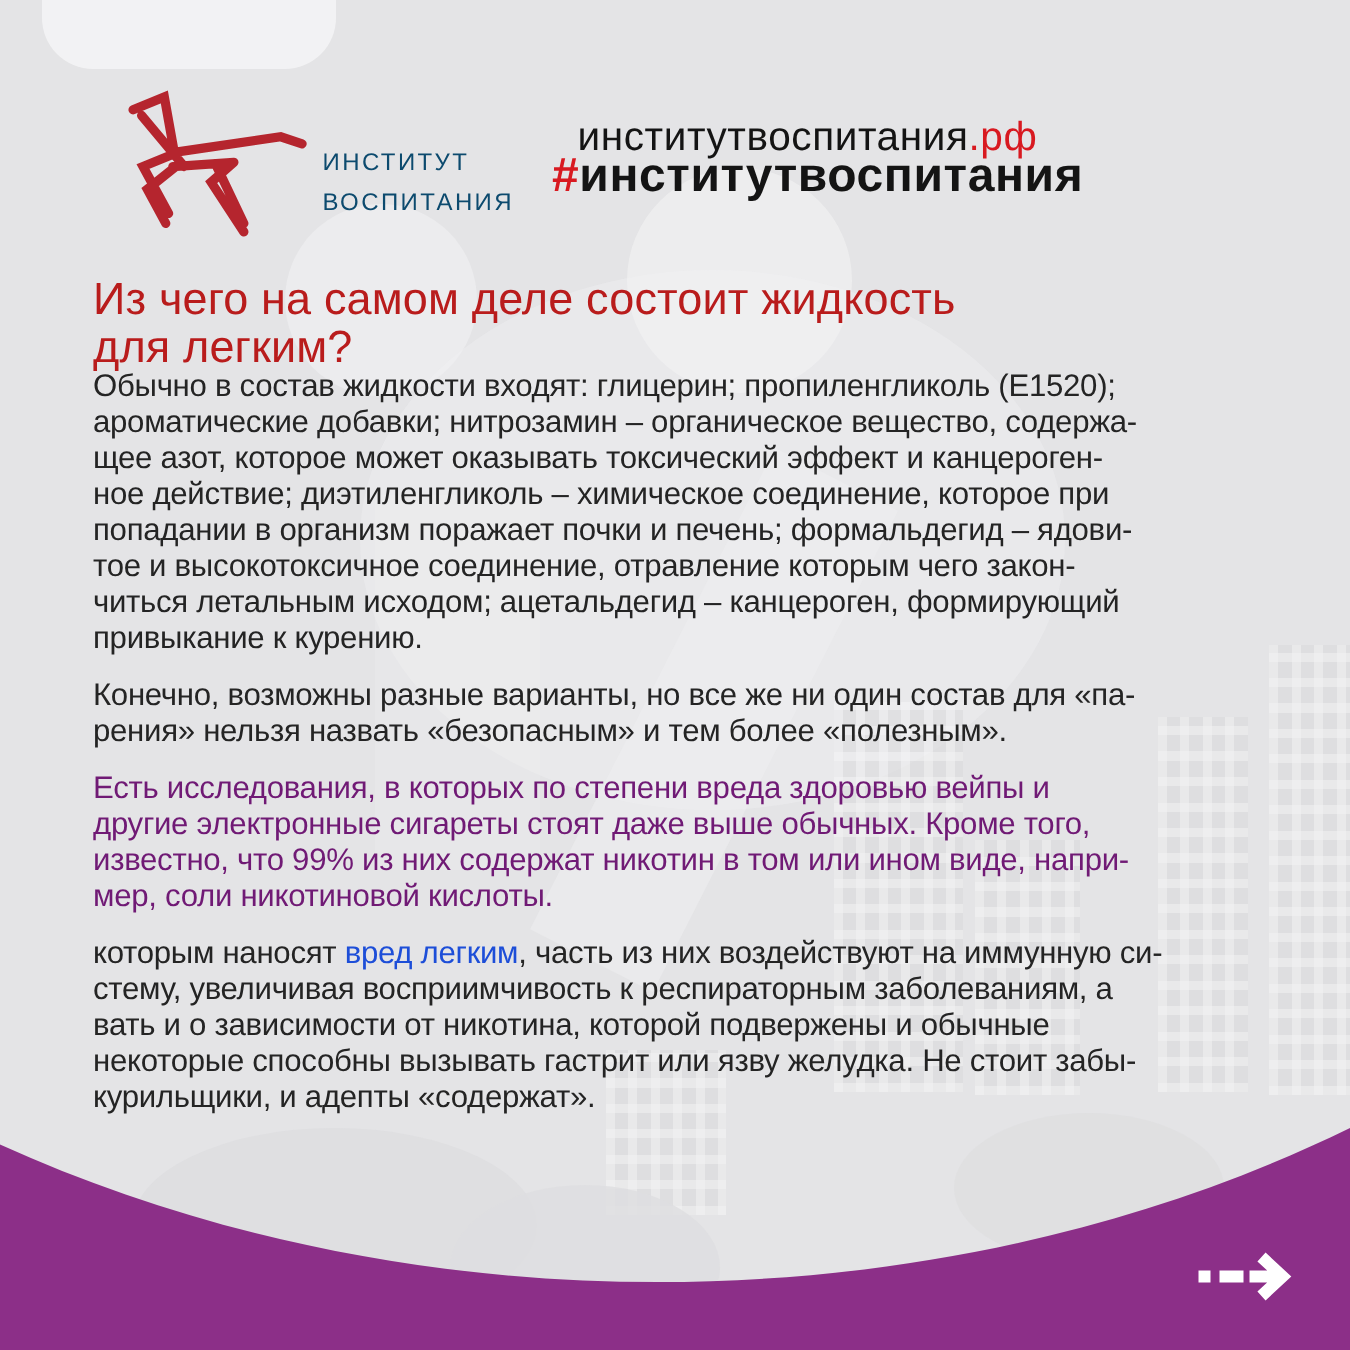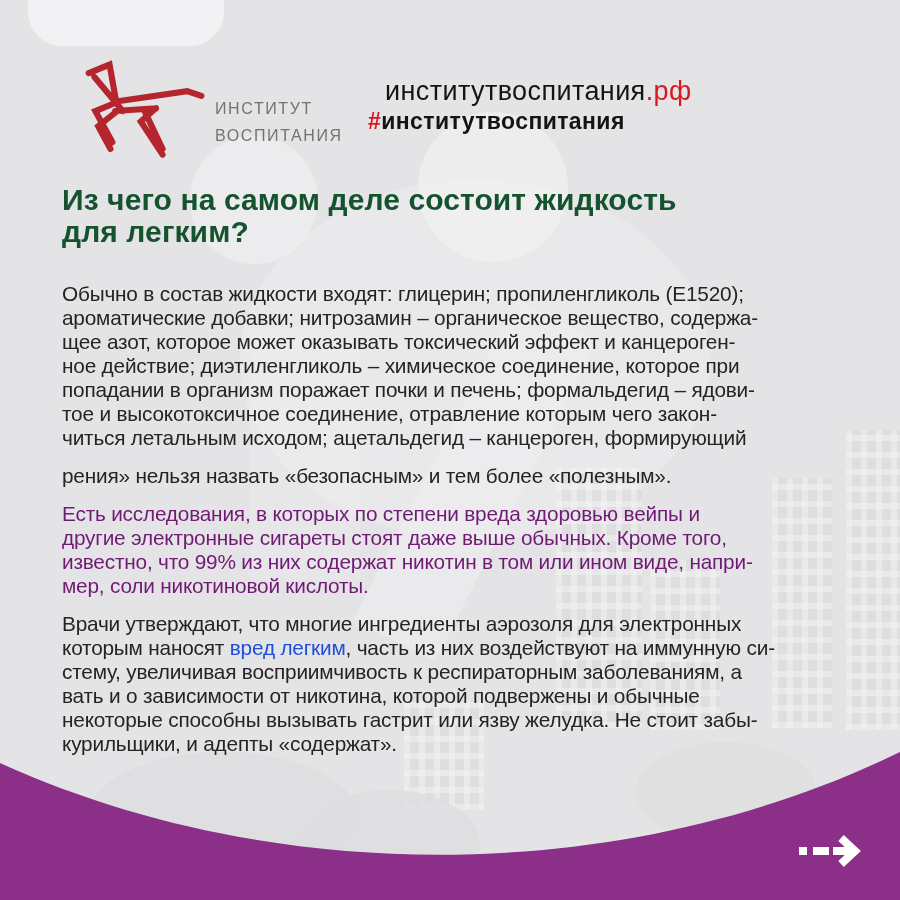--- a/index.html
+++ b/index.html
@@ -22,32 +22,32 @@
       repeating-linear-gradient(90deg, rgba(255,255,255,.55) 0 6px, transparent 6px 15px);
   }
   .cloud{background:#dedee0;border-radius:50%;}
   
   .wave{position:absolute;left:0;top:0;width:900px;height:900px;z-index:2;pointer-events:none;}
   .next-arrow{position:absolute;left:795px;top:832px;width:72px;height:38px;z-index:4;cursor:pointer;}
   
   .logo{position:absolute;left:66px;top:48px;width:142px;height:110px;z-index:3;}
   .org-name{
     position:absolute;left:215px;top:95px;z-index:3;
-    font-size:16px;line-height:27px;letter-spacing:1.6px;color:#737373;
+    font-size:16px;line-height:27px;letter-spacing:1.6px;color:#0c4a6e;
   }
   .site-line{position:absolute;left:368px;top:76px;z-index:3;font-size:27px;font-weight:normal;letter-spacing:.4px;color:#141414;margin-left:17px;}
-  .hash-line{position:absolute;left:368px;top:108px;z-index:3;font-size:23px;font-weight:bold;letter-spacing:.4px;color:#141414;}
+  .hash-line{position:absolute;left:368px;top:98px;z-index:3;font-size:32px;font-weight:bold;letter-spacing:.4px;color:#141414;}
   .red{color:#d81920;}
   
   .page-title{
     position:absolute;left:62px;top:184px;z-index:3;
-    font-size:30px;line-height:32px;font-weight:bold;color:#14532d;letter-spacing:.1px;
+    font-size:30px;line-height:32px;font-weight:normal;color:#b91c1c;letter-spacing:.1px;
   }
   .article{position:absolute;left:62px;top:246px;width:812px;z-index:3;
-    font-size:20.8px;line-height:24px;color:#242424;letter-spacing:-0.2px;margin-top:36px;}
+    font-size:20.8px;line-height:24px;color:#242424;letter-spacing:-0.2px;}
   .para{margin:0 0 14px 0;}
   .para .line{white-space:nowrap;}
   .para.bold{font-weight:normal;color:#701a75;}
   .inline-bold{font-weight:normal;color:#1d4ed8;}
 </style>
 </head>
 <body>
 
 <div class="card">
 
@@ -84,32 +84,33 @@
 
   <div class="article">
     <div class="para">
         <div class="line">Обычно в состав жидкости входят: глицерин; пропиленгликоль (Е1520);</div>
         <div class="line">ароматические добавки; нитрозамин – органическое вещество, содержа-</div>
         <div class="line">щее азот, которое может оказывать токсический эффект и канцероген-</div>
         <div class="line">ное действие; диэтиленгликоль – химическое соединение, которое при</div>
         <div class="line">попадании в организм поражает почки и печень; формальдегид – ядови-</div>
         <div class="line">тое и высокотоксичное соединение, отравление которым чего закон-</div>
         <div class="line">читься летальным исходом; ацетальдегид – канцероген, формирующий</div>
+        <div class="line">привыкание к курению.</div>
       </div>
     <div class="para">
+        <div class="line">Конечно, возможны разные варианты, но все же ни один состав для «па-</div>
         <div class="line">рения» нельзя назвать «безопасным» и тем более «полезным».</div>
       </div>
     <div class="para bold">
         <div class="line">Есть  исследования, в которых по степени вреда здоровью вейпы и</div>
         <div class="line">другие электронные сигареты стоят даже выше обычных. Кроме того,</div>
         <div class="line">известно, что 99% из них содержат никотин в том или ином виде, напри-</div>
         <div class="line">мер, соли никотиновой кислоты.</div>
       </div>
     <div class="para">
-      <div class="line">Врачи утверждают, что многие ингредиенты аэрозоля для электронных</div>
       <div class="line"><span>которым наносят </span><span class="inline-bold">вред легким</span><span>, часть из них воздействуют на иммунную си-</span></div>
       <div>
           <div class="line">стему, увеличивая восприимчивость к респираторным заболеваниям, а</div>
           <div class="line">вать и о зависимости от никотина, которой подвержены и обычные</div>
           <div class="line">некоторые способны вызывать гастрит или язву желудка. Не стоит забы-</div>
           <div class="line">курильщики, и адепты «содержат».</div>
         </div>
     </div>
   </div>
 

